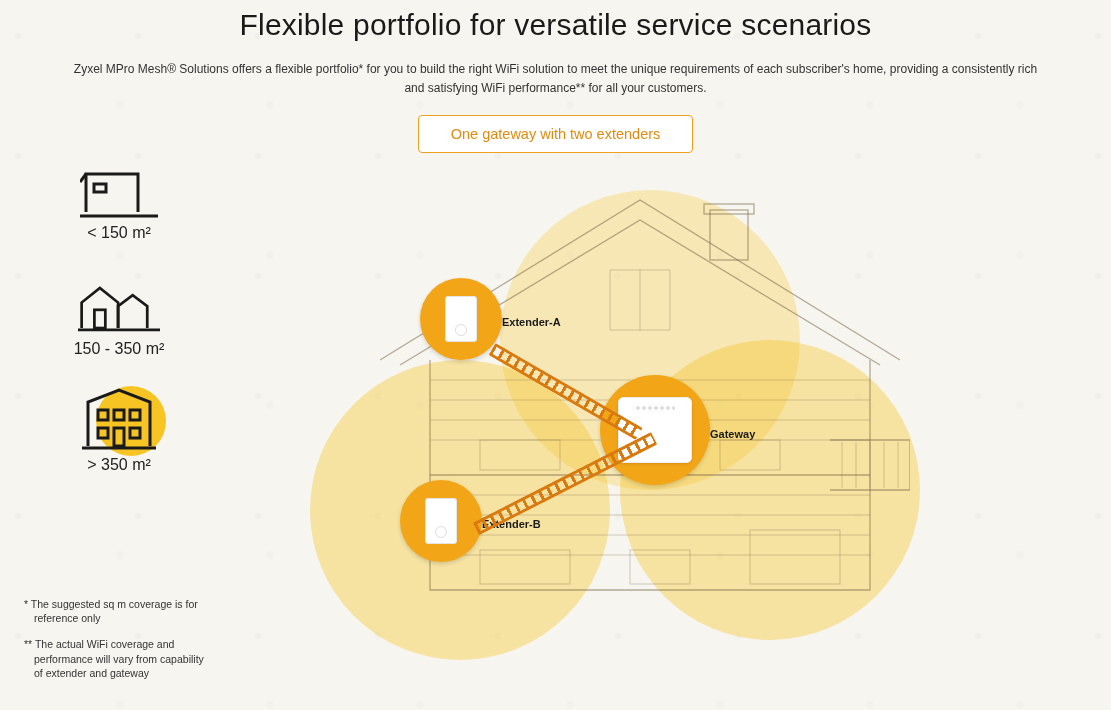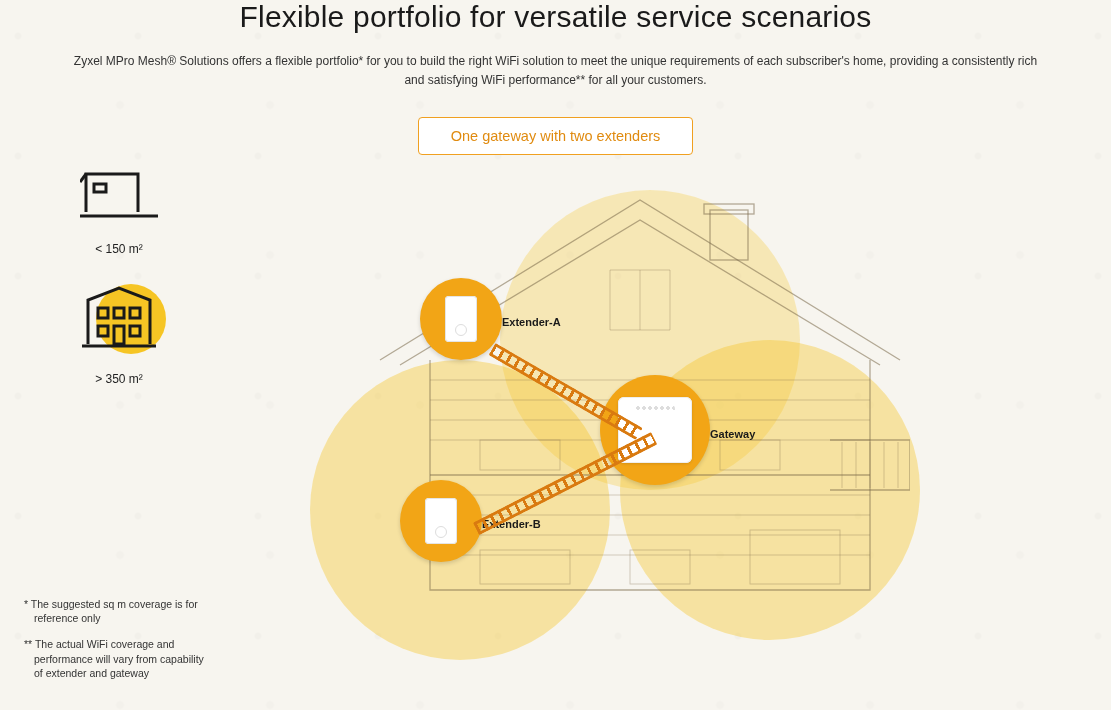--- a/index.html
+++ b/index.html
@@ -8,32 +8,32 @@
     content: "";
     position: absolute; inset: 0;
     background:
       radial-gradient(circle at 15% 30%, rgba(0,0,0,.02) 0 2%, transparent 3%) 0 0/120px 120px,
       radial-gradient(circle at 80% 70%, rgba(0,0,0,.015) 0 2%, transparent 3%) 0 0/150px 150px,
       #f7f5ef;
     z-index: 0;
   }
   .wrap { position: relative; z-index: 1; width: 100%; height: 100%; }
 
-  h1 { font-size: 30px; font-weight: 400; text-align: center; padding-top: 0; letter-spacing: .2px; color: #1a1a1a; }
+  h1 { font-size: 30px; font-weight: 400; text-align: center; padding-top: 8px; letter-spacing: .2px; color: #1a1a1a; }
   .sub { font-size: 12px; line-height: 1.55; text-align: center; max-width: 980px; margin: 18px auto 0; color: #333; }
 
   .next { text-align: center; font-size: 15px; font-weight: 700; margin-top: 36px; cursor: pointer; }
-  .pill { display: inline-block; margin: 28px auto 0; border: 1px solid #f0a020; color: #e08b10; padding: 10px 32px; border-radius: 4px; font-size: 14.5px; background: #fff; }
+  .pill { display: inline-block; margin: 18px auto 0; border: 1px solid #f0a020; color: #e08b10; padding: 10px 32px; border-radius: 4px; font-size: 14.5px; background: #fff; }
   .pill-wrap { text-align: center; }
 
   
   .sidebar { position: absolute; left: 34px; top: 160px; width: 170px; }
   .opt { display: flex; flex-direction: column; align-items: center; margin-bottom: 34px; cursor: pointer; }
   .opt .iconbox { width: 82px; height: 60px; display: flex; align-items: flex-end; justify-content: center; position: relative; }
-  .opt .label { margin-top: 22px; font-size: 12px; color: #222; }
+  .opt .label { margin-top: 4px; font-size: 16px; color: #222; }
   .opt.active .iconbox::before {
     content: ""; position: absolute; width: 70px; height: 70px; border-radius: 50%;
     background: #f6c524; left: 18px; top: -6px; z-index: 0;
   }
   .opt svg { position: relative; z-index: 1; }
 
   .foot { position: absolute; left: 24px; bottom: 18px; width: 190px; font-size: 10.5px; color: #333; line-height: 1.35; }
   .foot p { margin-bottom: 12px; text-indent: -10px; padding-left: 10px; }
 
   
@@ -97,20 +97,33 @@
             <polyline points="6,44 6,6 58,6 58,44"></polyline>
             <polyline points="6,6 0,14"></polyline>
             <rect x="14" y="16" width="12" height="8"></rect>
             <line x1="0" y1="48" x2="78" y2="48"></line>
           </g>
         </svg>
       </div>
       <div class="label"><span>&lt; 150 m²</span></div>
     </div>
 
+    <div class="opt">
+      <div class="iconbox">
+        <svg width="90" height="56" viewBox="0 0 90 56">
+          <g stroke="#1a1a1a" stroke-width="3" fill="none">
+            <polyline points="4,50 4,22 24,6 44,22 44,50"></polyline>
+            <rect x="18" y="30" width="12" height="20"></rect>
+            <polyline points="44,50 44,26 60,14 76,26 76,50"></polyline>
+            <line x1="0" y1="52" x2="90" y2="52"></line>
+          </g>
+        </svg>
+      </div>
+      <div class="label"><span>150 - 350 m²</span></div>
+    </div>
 
     <div class="opt active">
       <div class="iconbox">
         <svg width="78" height="64" viewBox="0 0 78 64">
           <g stroke="#1a1a1a" stroke-width="3" fill="none">
             <polyline points="8,58 8,14 39,2 70,14 70,58"></polyline>
             <rect x="18" y="22" width="10" height="10"></rect>
             <rect x="34" y="22" width="10" height="10"></rect>
             <rect x="50" y="22" width="10" height="10"></rect>
             <rect x="18" y="40" width="10" height="10"></rect>

